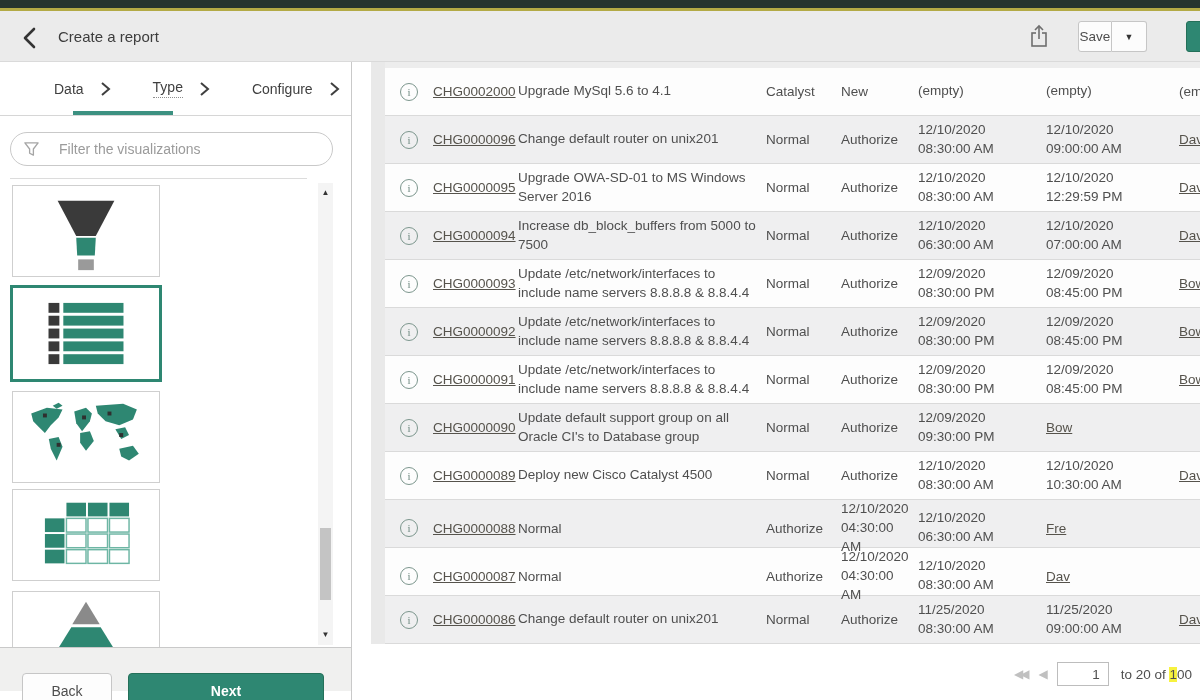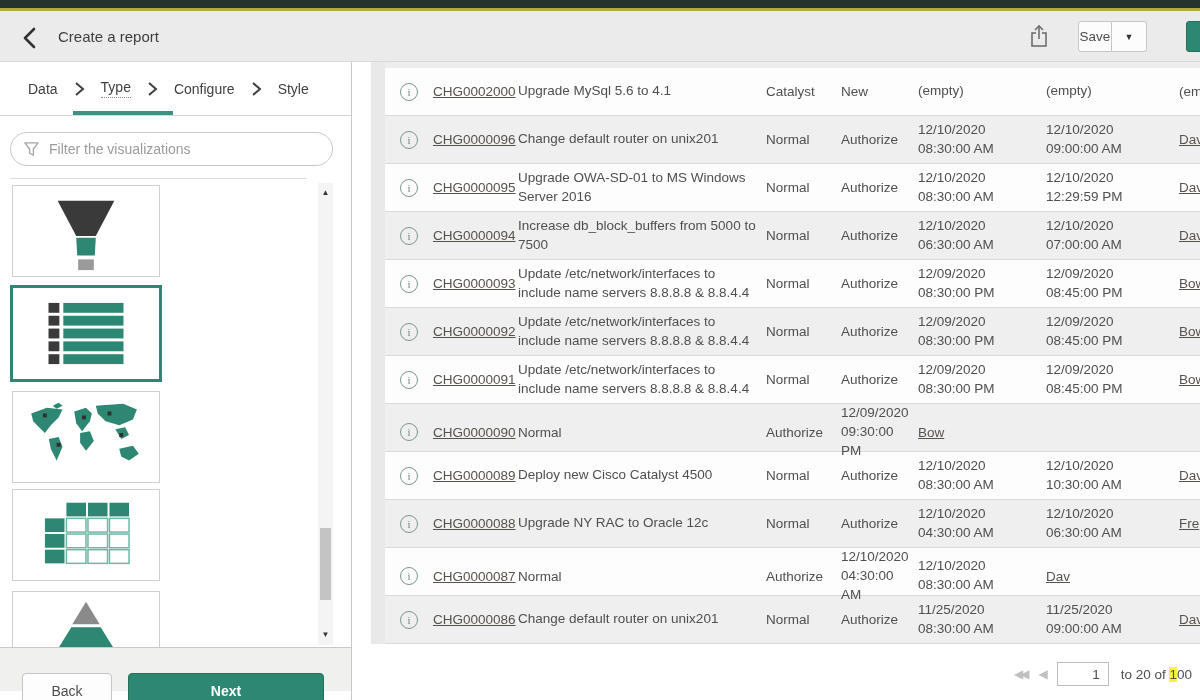--- a/index.html
+++ b/index.html
@@ -22,28 +22,28 @@
   .save-caret-btn { width:35px; height:31px; border-left:none; border-radius:0 3px 3px 0;
                     font-size:9px; color:#333; }
   .run-partial-btn { position:absolute; left:1186px; top:10px; width:20px; height:31px;
                      background:#2e8772; border:1px solid #247059; border-radius:3px 0 0 3px; }
 
   
   .sidebar { position:absolute; left:0; top:62px; width:352px; height:638px;
              background:#fff; border-right:1px solid #c9c9c9; }
   .breadcrumb { position:relative; height:54px; border-bottom:1px solid #d6d6d6;
                 display:flex; align-items:center; padding-left:28px; gap:16px; font-size:14px; color:#3f3f3f; }
-  .crumb { cursor:pointer; }
+  .crumb { cursor:pointer;margin-left:26px; }
   .crumb.active { position:relative; border-bottom:1px dotted #8e8e8e; padding-bottom:2px; }
   .crumb-underline { position:absolute; left:73px; bottom:0; width:100px; height:4px; background:#3c9181; }
   .crumb-chevron { width:11px; height:14px; }
 
   .filter-box { position:absolute; left:10px; top:70px; width:323px; height:34px;
                 border:1px solid #c9c9c9; border-radius:17px; background:#fff;
-                display:flex; align-items:center; padding-left:12px; gap:9px; }
+                display:flex; align-items:center; padding-left:12px; gap:19px; }
   .filter-input { border:none; outline:none; flex:1; font-size:14px; color:#4e4e4e;
                   font-family:"Liberation Sans", sans-serif; background:transparent; }
   .filter-input::placeholder { color:#9b9b9b; }
 
   .viz-divider { position:absolute; left:10px; top:116px; width:297px; height:1px; background:#dcdcdc; }
 
   .viz-item { position:absolute; left:12px; width:148px; height:92px; background:#fff;
               border:1px solid #cfcfcf; cursor:pointer; }
   .viz-item.selected { left:10px; width:152px; height:97px; border:3px solid #2e8772; }
 
@@ -341,20 +341,21 @@
     <div class="cell-date">12/09/2020 08:30:00 PM</div>
     <div class="cell-date">12/09/2020 08:45:00 PM</div>
     <div><span class="assignee-link">Bow</span></div>
   </div>
 
   <div class="trow alt">
     <div class="cell-icon">
             <span class="info-icon">i</span>
           </div>
     <div><span class="chg-link">CHG0000090</span></div>
+    <div class="cell-desc">Update default support group on all Oracle CI's to Database group</div>
     <div>Normal</div>
     <div>Authorize</div>
     <div class="cell-date">12/09/2020 09:30:00 PM</div>
     <div><span class="assignee-link">Bow</span></div>
   </div>
 
   <div class="trow">
     <div class="cell-icon">
             <span class="info-icon">i</span>
           </div>
@@ -365,21 +366,20 @@
     <div class="cell-date">12/10/2020 08:30:00 AM</div>
     <div class="cell-date">12/10/2020 10:30:00 AM</div>
     <div><span class="assignee-link">Dav</span></div>
   </div>
 
   <div class="trow alt">
     <div class="cell-icon">
             <span class="info-icon">i</span>
           </div>
     <div><span class="chg-link">CHG0000088</span></div>
-    <div class="cell-desc">Upgrade NY RAC to Oracle 12c</div>
     <div>Normal</div>
     <div>Authorize</div>
     <div class="cell-date">12/10/2020 04:30:00 AM</div>
     <div class="cell-date">12/10/2020 06:30:00 AM</div>
     <div><span class="assignee-link">Fre</span></div>
   </div>
 
   <div class="trow">
     <div class="cell-icon">
             <span class="info-icon">i</span>

